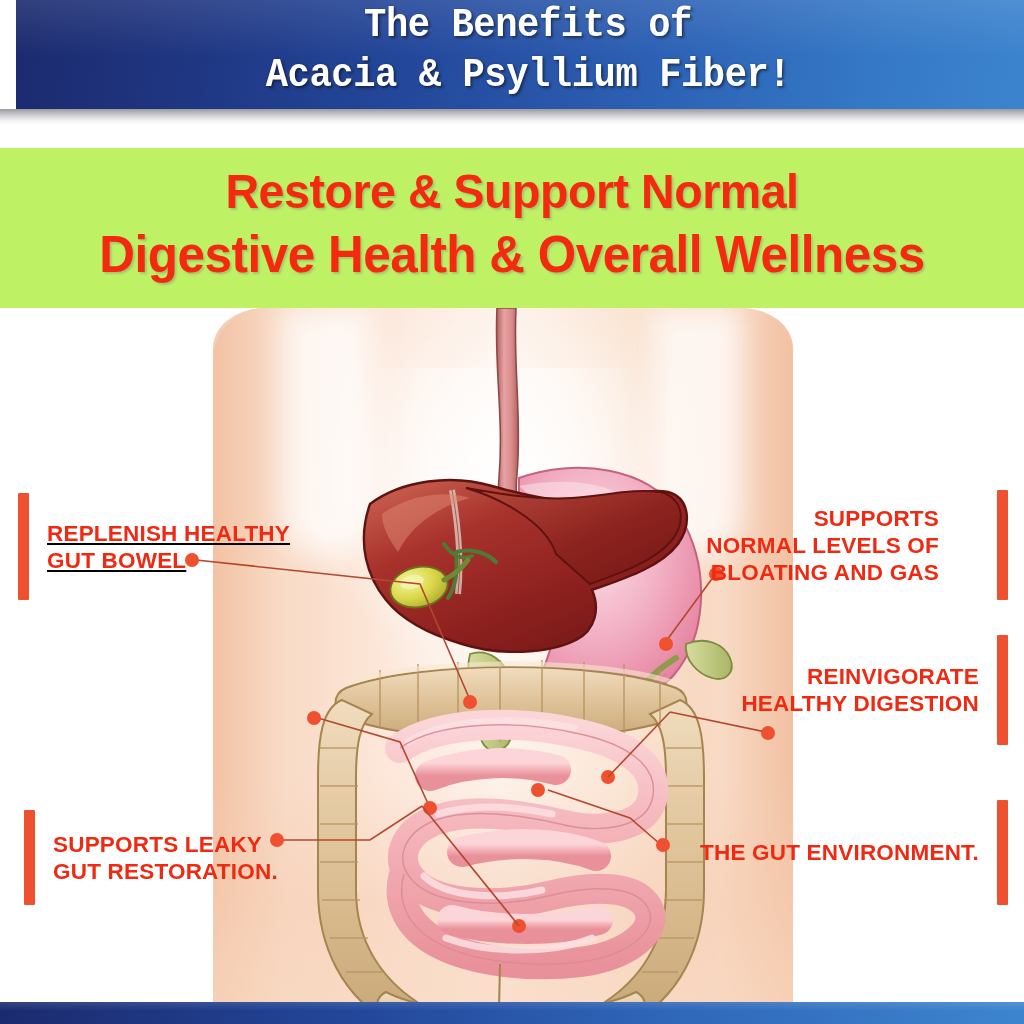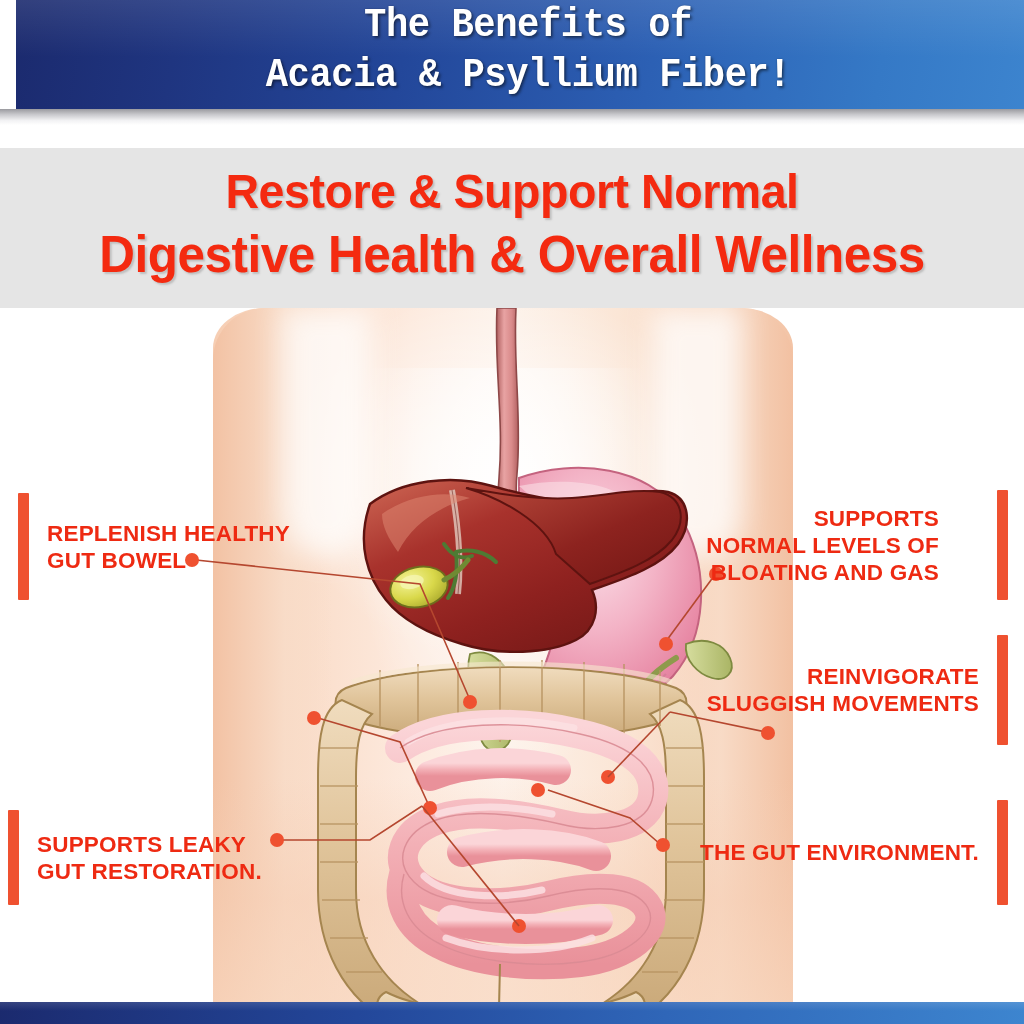--- a/index.html
+++ b/index.html
@@ -37,21 +37,21 @@
   
   .silver{
     position:absolute;left:0;top:109px;width:1024px;height:16px;
     background:linear-gradient(180deg,#9a9a9f 0%,#c9c9cd 35%,#f2f2f4 72%,#ffffff 100%);
   }
   .whitegap{position:absolute;left:0;top:125px;width:1024px;height:23px;background:#fff;}
 
   
   .subband{
     position:absolute;left:0;top:148px;width:1024px;height:160px;
-    background:#e5e5e5;
+    background:#bef264;
   }
   .subtitle{
     position:absolute;left:0;right:0;top:12px;
     text-align:center;
     color:#f42a10;
     font-weight:bold;font-size:49px;line-height:63px;
     letter-spacing:-0.5px;
     transform:scaleX(.95);
     text-shadow:2px 2px 2px rgba(120,120,120,.35);
     white-space:nowrap;
@@ -321,51 +321,51 @@
       <circle cx="430" cy="808" r="7"></circle>
       <circle cx="519" cy="926" r="7"></circle>
       <circle cx="666" cy="644" r="7"></circle>
       <circle cx="608" cy="777" r="7"></circle>
       <circle cx="538" cy="790" r="7"></circle>
     </g>
     <path d="M422,806 L519,926" stroke="#b5472f" stroke-width="1.6" fill="none"></path>
     <path d="M670,712 L608,777" stroke="#b5472f" stroke-width="1.6" fill="none"></path>
   </svg>
 
-  <div class="callout left" style="left:18px;top:493px;height:107px;">
+  <div class="callout left" style="left:18px;top:493px;height:107px;text-decoration:underline;">
     <div class="bar" style="height:107px;"></div>
     <div class="ctext">
       <div>REPLENISH HEALTHY</div>
       <div>GUT BOWEL</div>
     </div>
   </div>
 
 
-  <div class="callout left" style="left:8px;top:810px;height:95px;">
+  <div class="callout left" style="left:24px;top:810px;height:95px;">
     <div class="bar" style="height:95px;"></div>
     <div class="ctext">
       <div>SUPPORTS LEAKY</div>
       <div>GUT RESTORATION.</div>
     </div>
   </div>
 
   <div class="callout right" style="right:16px;top:490px;height:110px;gap:40px;">
     <div class="bar" style="height:110px;"></div>
     <div class="ctext">
       <div>SUPPORTS</div>
       <div>NORMAL LEVELS OF</div>
       <div>BLOATING AND GAS</div>
     </div>
   </div>
 
   <div class="callout right" style="right:16px;top:635px;height:110px;justify-content:flex-end;">
     <div class="bar" style="height:110px;"></div>
     <div class="ctext">
       <div>REINVIGORATE</div>
-      <div>SLUGGISH MOVEMENTS</div>
+      <div>HEALTHY DIGESTION</div>
     </div>
   </div>
 
   <div class="callout right" style="right:16px;top:800px;height:105px;">
     <div class="bar" style="height:105px;"></div>
     <div class="ctext">
       <div>THE GUT ENVIRONMENT.</div>
     </div>
   </div>
 

